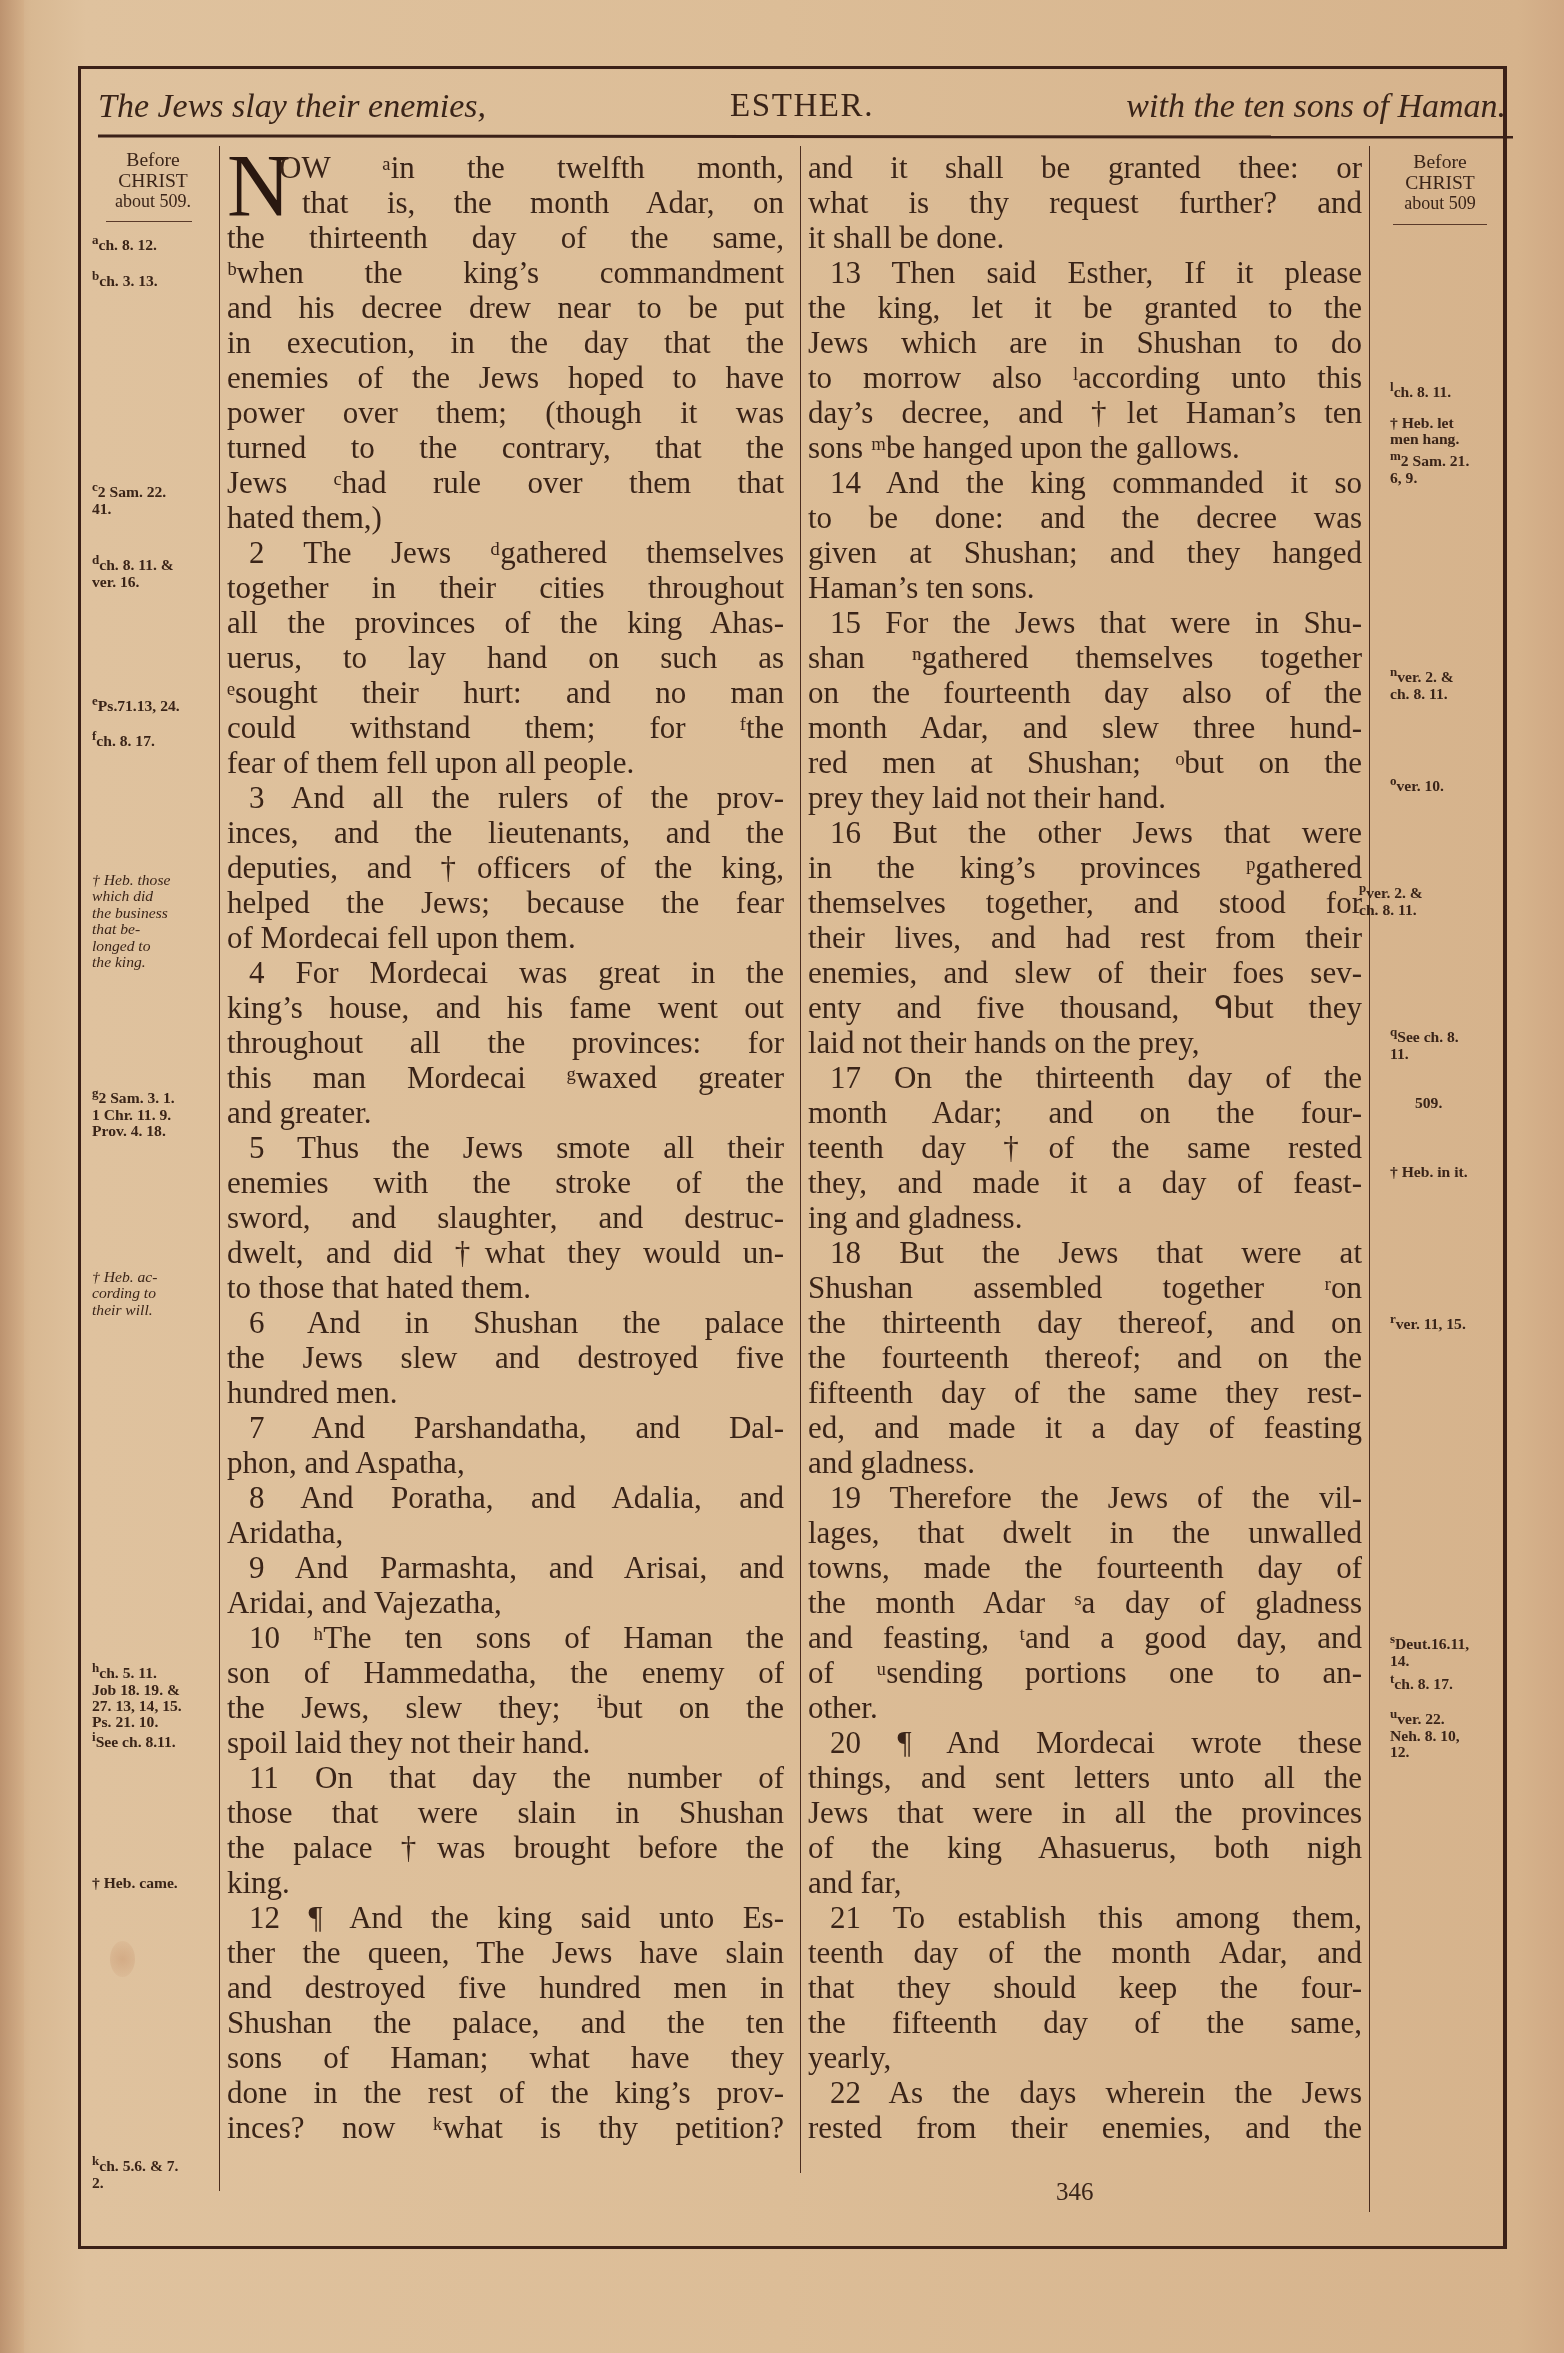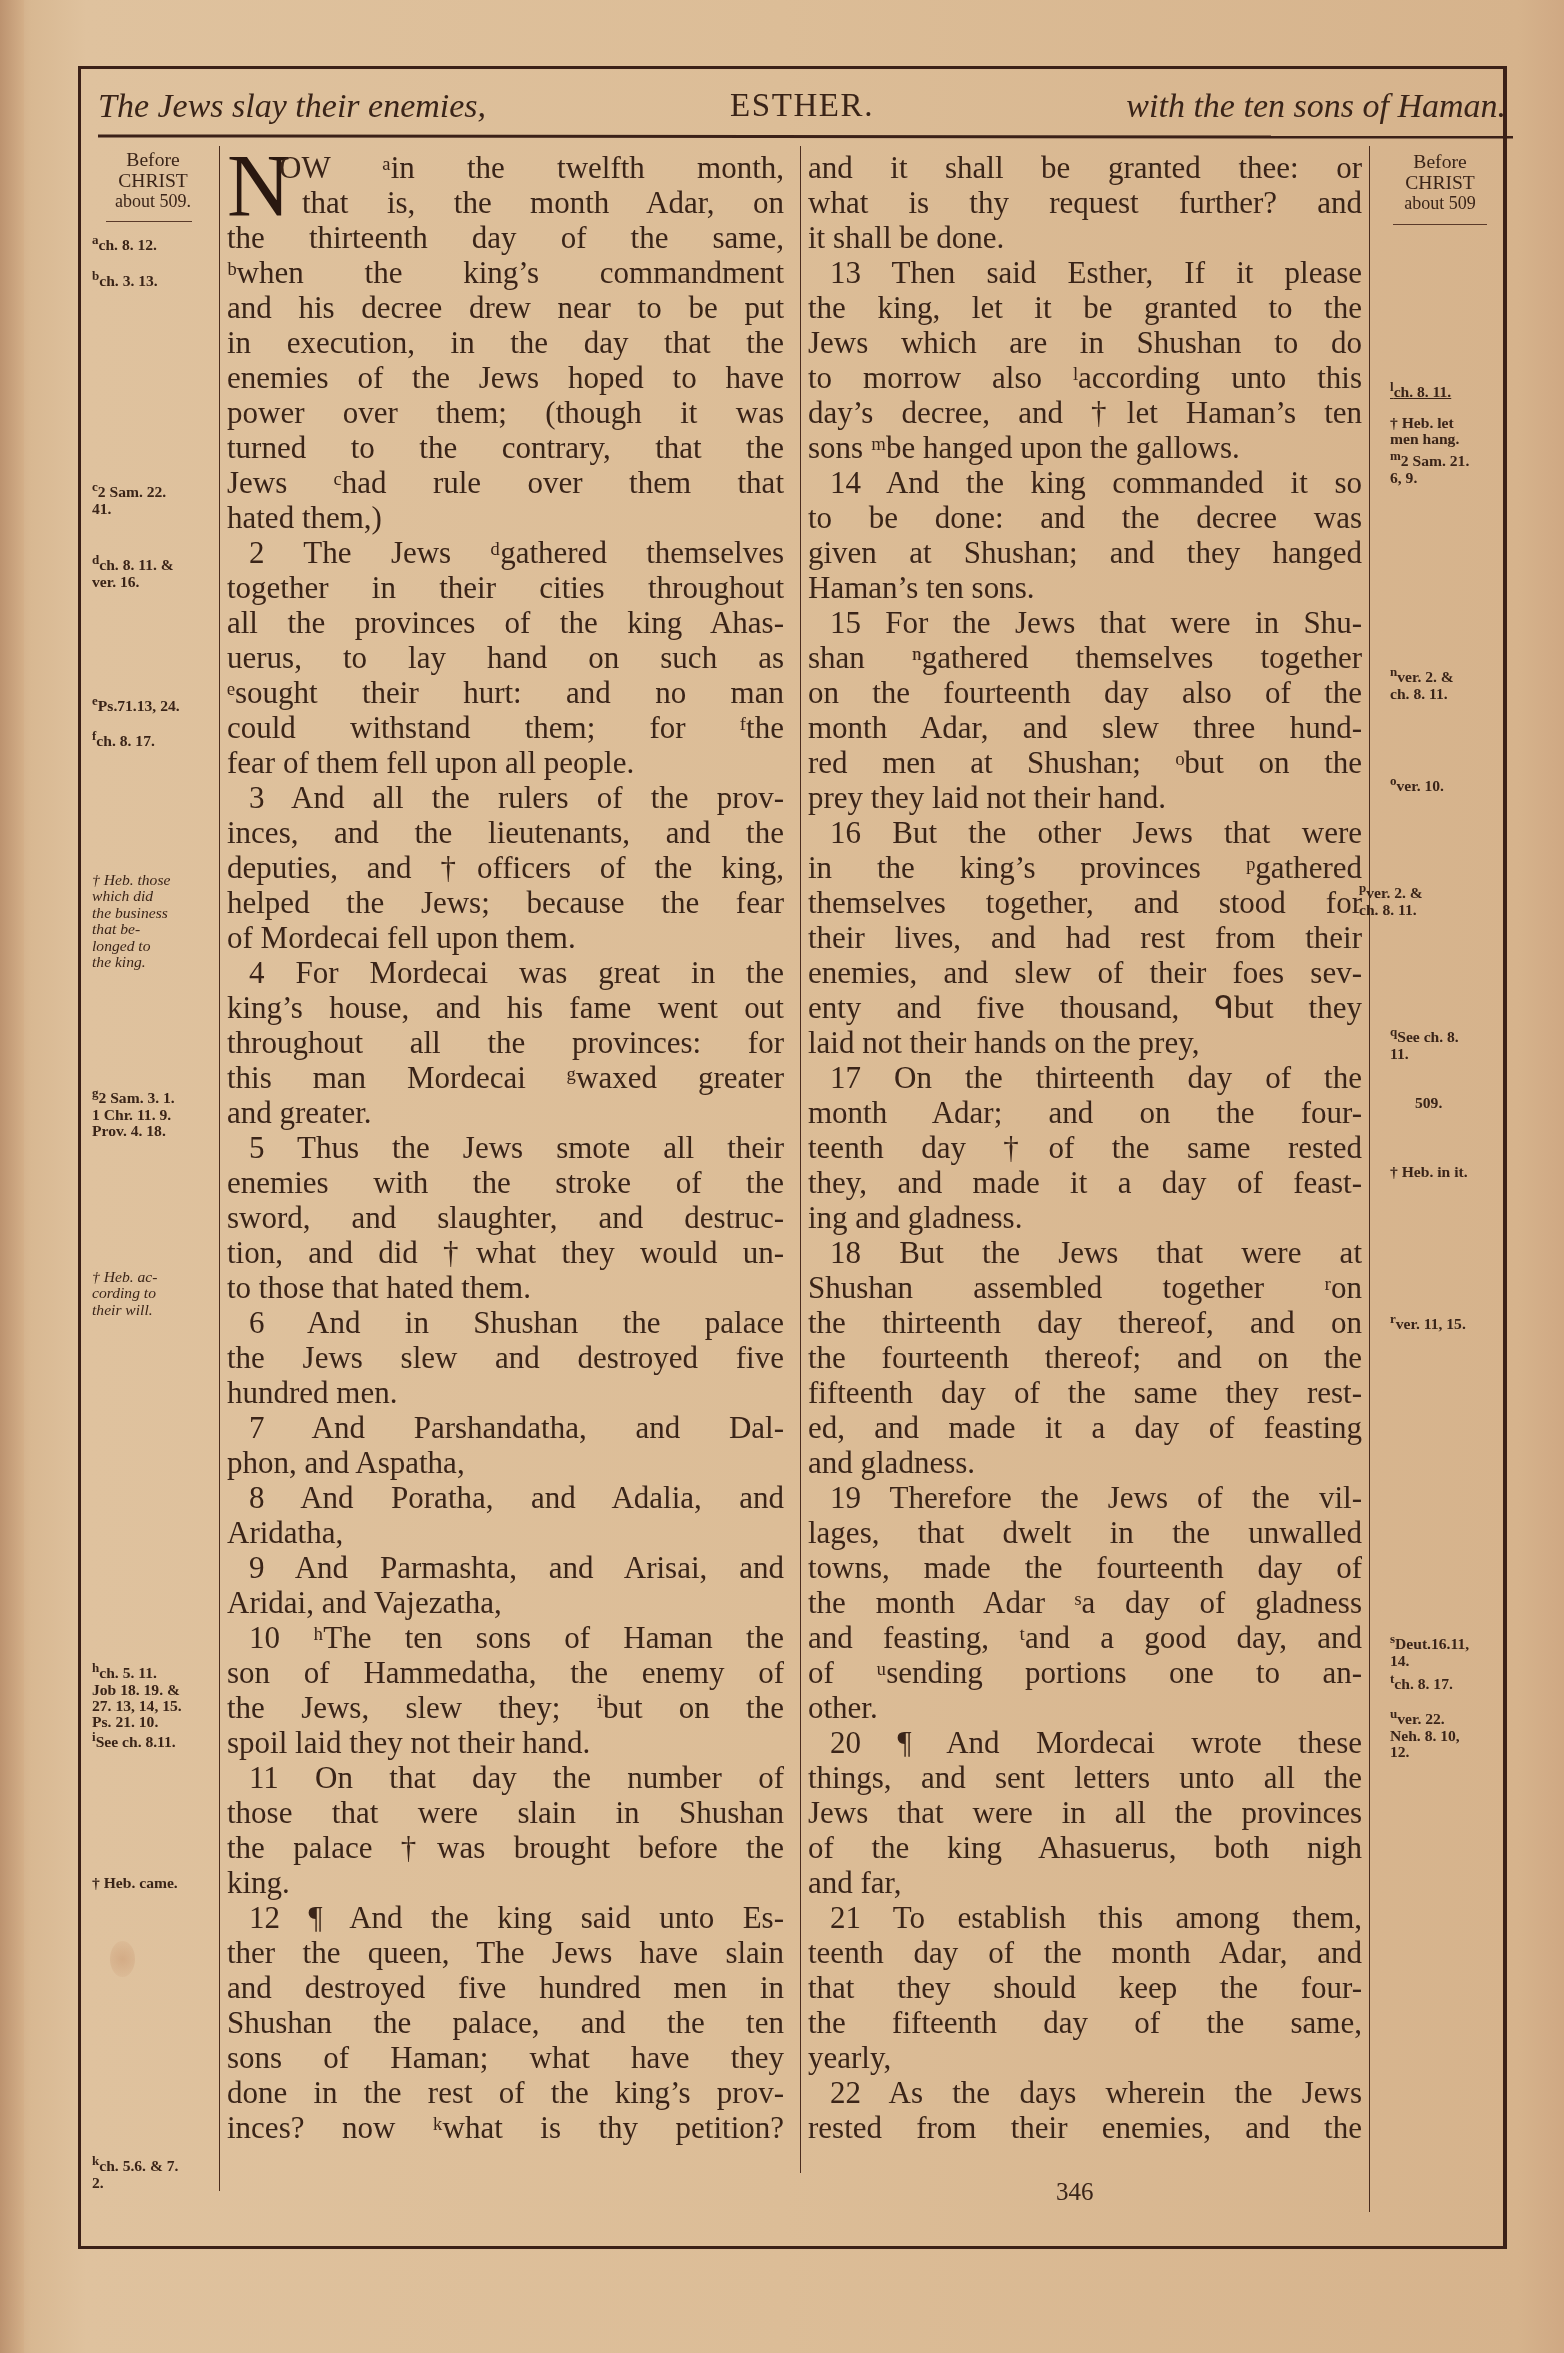--- a/index.html
+++ b/index.html
@@ -197,21 +197,21 @@
 their will.</span></div>
 <div class="note" style="left:92px; top:1660px;"><sup>h</sup><span>ch. 5. 11.
 Job 18. 19. &amp;
 27. 13, 14, 15.
 Ps. 21. 10.</span></div>
 <div class="note" style="left:92px; top:1729px;"><sup>i</sup><span>See ch. 8.11.</span></div>
 <div class="note" style="left:92px; top:1875px;"><span>†</span> <span>Heb. came.</span></div>
 <div class="note" style="left:92px; top:2153px;"><sup>k</sup><span>ch. 5.6. &amp; 7.
 2.</span></div>
 
-<div class="note" style="left:1390px; top:379px;text-decoration:underline;"><sup>l</sup><span>ch. 8. 11.</span></div>
+<div class="note" style="left:1390px; top:379px;"><sup>l</sup><span>ch. 8. 11.</span></div>
 <div class="note" style="left:1390px; top:415px;"><span>†</span> <span>Heb. let
 men hang.</span></div>
 <div class="note" style="left:1390px; top:448px;"><sup>m</sup><span>2 Sam. 21.
 6, 9.</span></div>
 <div class="note" style="left:1390px; top:664px;"><sup>n</sup><span>ver. 2. &amp;
 ch. 8. 11.</span></div>
 <div class="note" style="left:1390px; top:773px;"><sup>o</sup><span>ver. 10.</span></div>
 <div class="note" style="left:1359px; top:880px;"><sup>p</sup><span>ver. 2. &amp;
 ch. 8. 11.</span></div>
 <div class="note" style="left:1390px; top:1024px;"><sup>q</sup><span>See ch. 8.
@@ -253,21 +253,21 @@
     <span class="line">helped the Jews; because the fear</span>
     <span class="line last">of Mordecai fell upon them.</span>
     <span class="line indent">4 For Mordecai was great in the</span>
     <span class="line">king’s house, and his fame went out</span>
     <span class="line">throughout all the provinces: for</span>
     <span class="line">this man Mordecai ᵍwaxed greater</span>
     <span class="line last">and greater.</span>
     <span class="line indent">5 Thus the Jews smote all their</span>
     <span class="line">enemies with the stroke of the</span>
     <span class="line">sword, and slaughter, and destruc-</span>
-    <span class="line">tion, and did †what they would un-</span>
+    <span class="line">dwelt, and did †what they would un-</span>
     <span class="line last">to those that hated them.</span>
     <span class="line indent">6 And in Shushan the palace</span>
     <span class="line">the Jews slew and destroyed five</span>
     <span class="line last">hundred men.</span>
     <span class="line indent">7 And Parshandatha, and Dal-</span>
     <span class="line last">phon, and Aspatha,</span>
     <span class="line indent">8 And Poratha, and Adalia, and</span>
     <span class="line last">Aridatha,</span>
     <span class="line indent">9 And Parmashta, and Arisai, and</span>
     <span class="line last">Aridai, and Vajezatha,</span>

